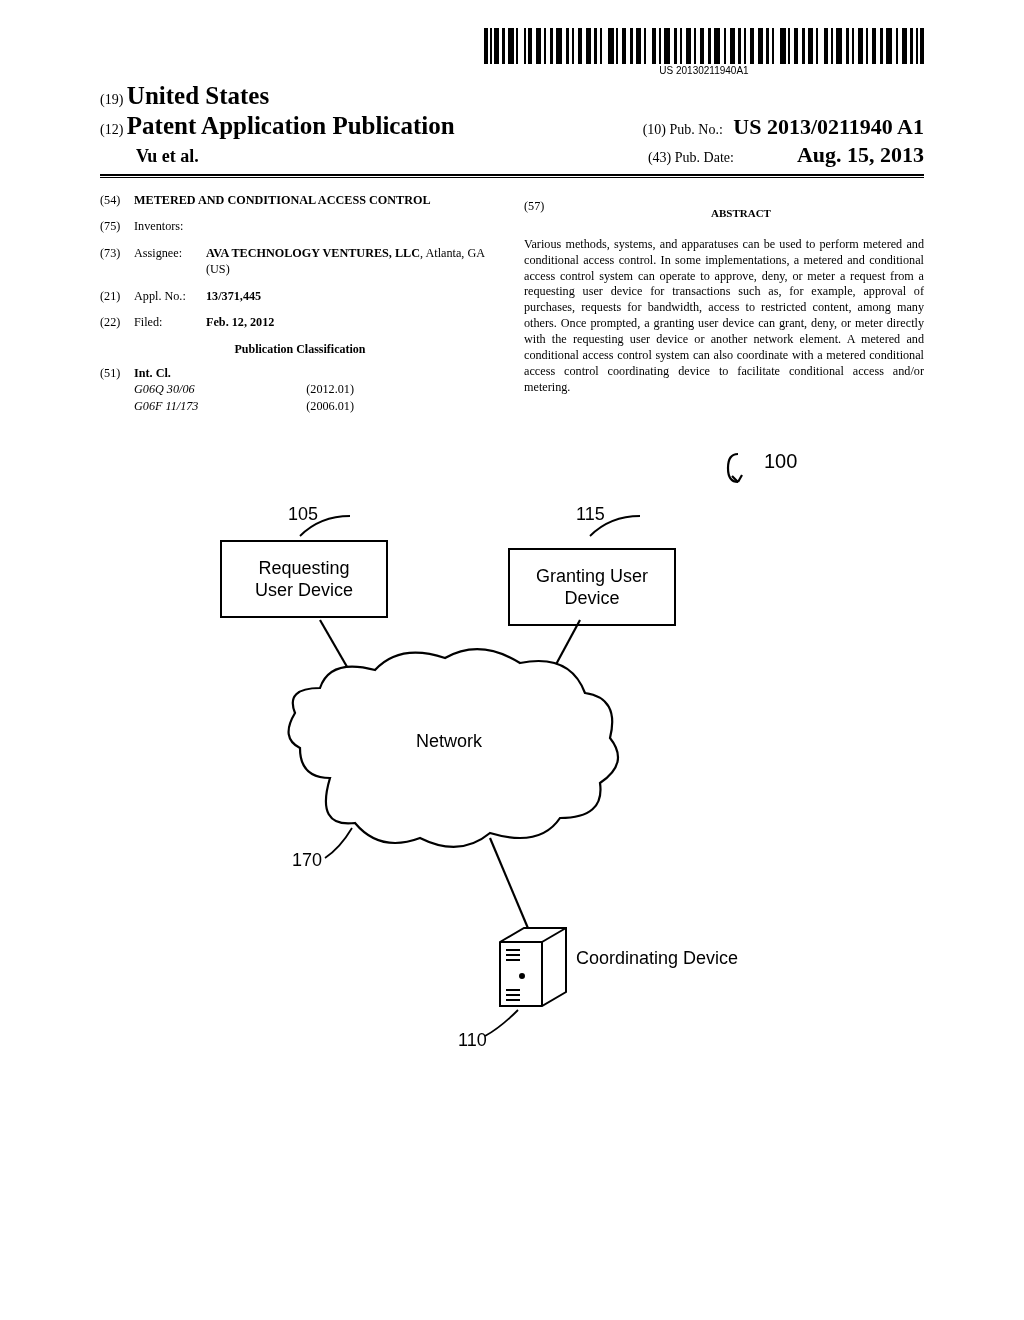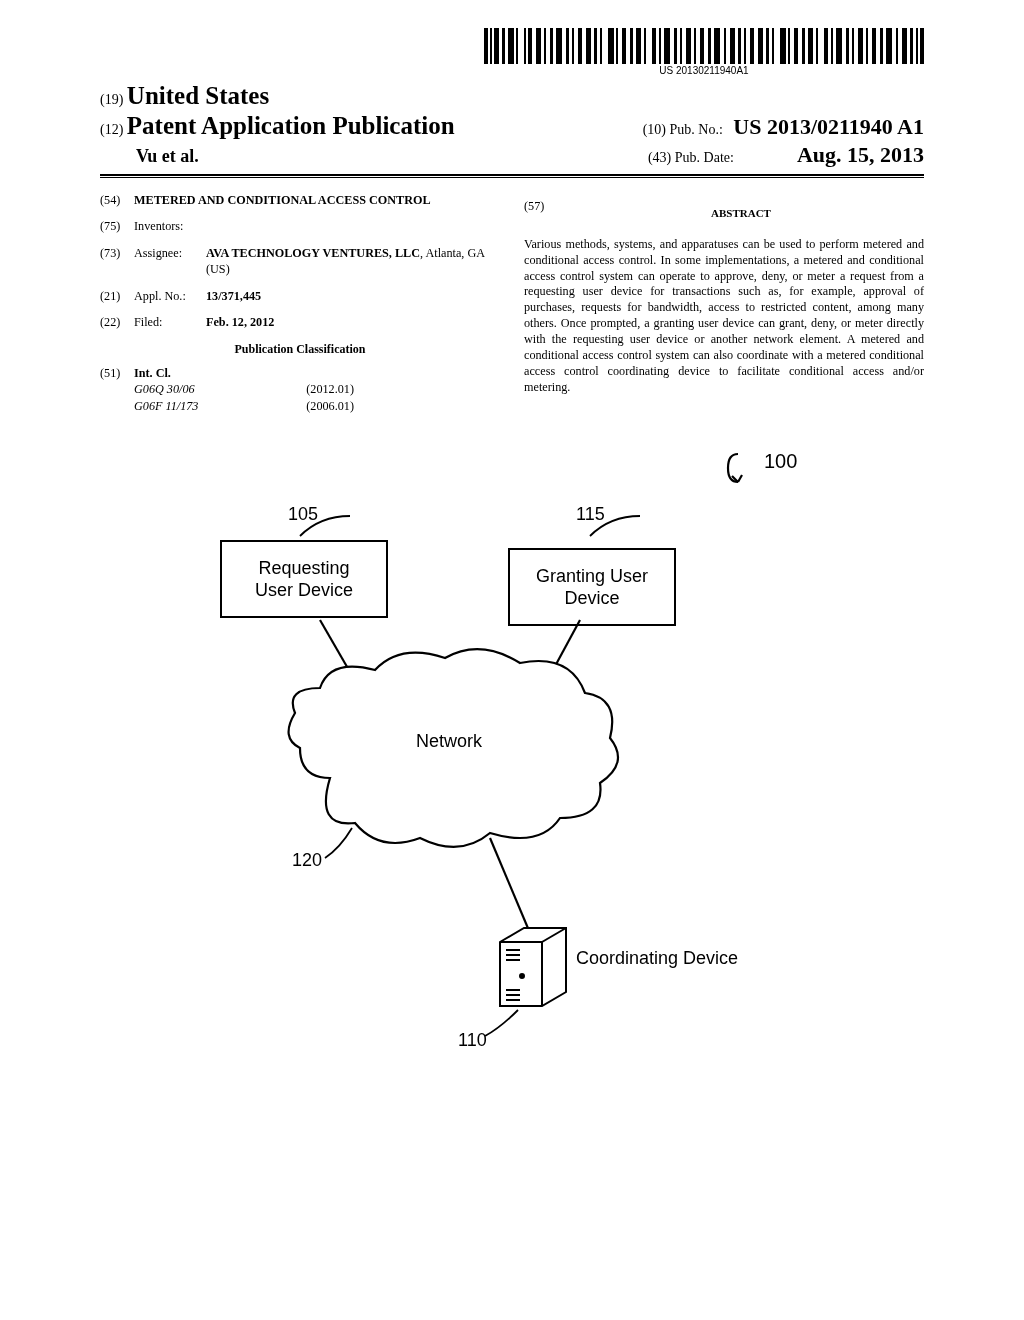--- a/index.html
+++ b/index.html
@@ -398,18 +398,18 @@
         <circle cx="22" cy="48" r="2" fill="#000"></circle>
         <line x1="6" y1="62" x2="20" y2="62"></line>
         <line x1="6" y1="67" x2="20" y2="67"></line>
         <line x1="6" y1="72" x2="20" y2="72"></line>
       </g>
 
       <path d="M338 472 Q320 490 305 498" fill="none" stroke="#000" stroke-width="1.8"></path>
     </svg>
 
     <div class="dlabel" style="left:316px; top:283px;">Network</div>
-    <div class="dlabel" style="left:192px; top:402px;">120</div>
+    <div class="dlabel" style="left:192px; top:402px;">170</div>
     <div class="dlabel" style="left:476px; top:500px;">Coordinating Device</div>
     <div class="dlabel" style="left:358px; top:582px;">110</div>
 
   </div>
 </div>
 
 </body></html>

